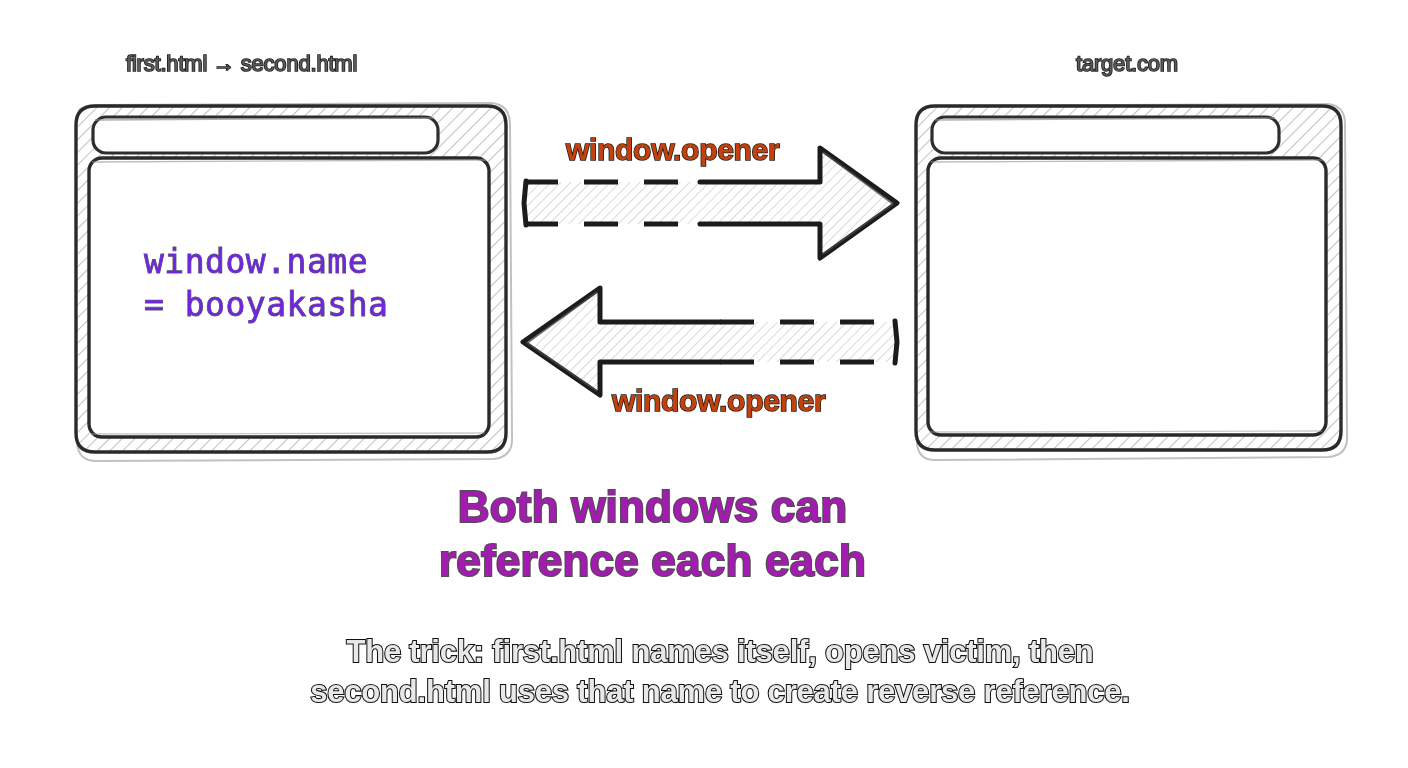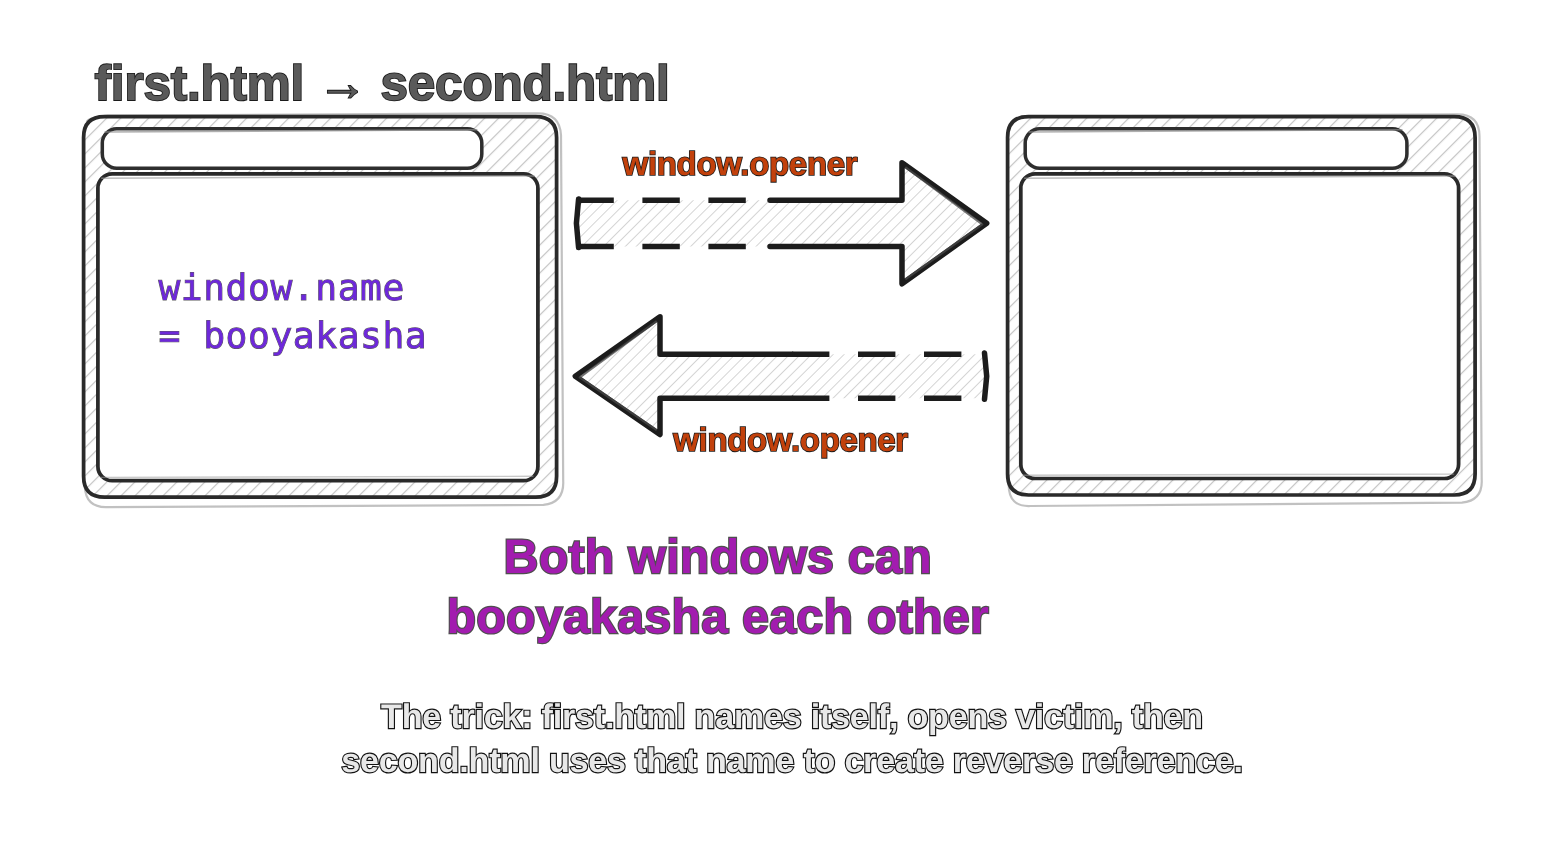--- a/index.html
+++ b/index.html
@@ -26,26 +26,27 @@
     height: 768px;
   }
   .txt {
     position: absolute;
     white-space: pre;
     line-height: 1.06;
   }
 
   
   .win-title {
-    font-size: 45px;
-    font-weight: 700;
+    font-size: 22px;
+    font-weight: 400;
     letter-spacing: -0.2px;
     color: #5a5a5a;
     -webkit-text-stroke: 1.6px #1b1b1b;
     paint-order: stroke fill;
+    margin-left: 40px;
   }
 
   
   .code-line {
     font-family: "DejaVu Sans Mono", "Liberation Mono", monospace;
     font-size: 33px;
     font-weight: 400;
     color: #6d28d9;
     -webkit-text-stroke: 0.9px #5c5c5c;
     paint-order: stroke fill;
@@ -161,31 +162,32 @@
       <path d="M895,321 L897,342 L895,363" fill="none" stroke="#1c1c1c" stroke-width="5" stroke-linecap="round" stroke-linejoin="round"></path>
       <path d="M720,322 L600,322 L600,288 L523,342 L600,395 L600,362 L720,362" fill="none" stroke="#1c1c1c" stroke-width="5" stroke-linejoin="round" stroke-linecap="round"></path>
       <path d="M597,292 L527,343 L597,391" fill="none" stroke="#4a4a4a" stroke-width="2" stroke-linejoin="round" opacity="0.75"></path>
     </g>
   </svg>
 
   <div class="layer">
 
     <div class="txt win-title" style="left:86px; top:52px;">first.html → second.html</div>
 
+    <div class="txt win-title" style="left:1036px; top:52px;">target.com</div>
 
     <div class="txt code-line" style="left:144px; top:245px;">window.name</div>
 
     <div class="txt code-line" style="left:144px; top:288px;text-align:right;">= booyakasha</div>
 
     <div class="txt arrow-label" style="left:566px; top:134px;">window.opener</div>
 
     <div class="txt arrow-label" style="left:612px; top:385px;">window.opener</div>
 
     <div class="txt headline" style="top:484px;">Both windows can</div>
 
-    <div class="txt headline" style="top:538px;">booyakasha each other</div>
+    <div class="txt headline" style="top:538px;">reference each each</div>
 
     <div class="txt caption" style="top:636px;">The trick: first.html names itself, opens victim, then</div>
 
     <div class="txt caption" style="top:676px;">second.html uses that name to create reverse reference.</div>
 
   </div>
 </div>
 
 </body></html>

